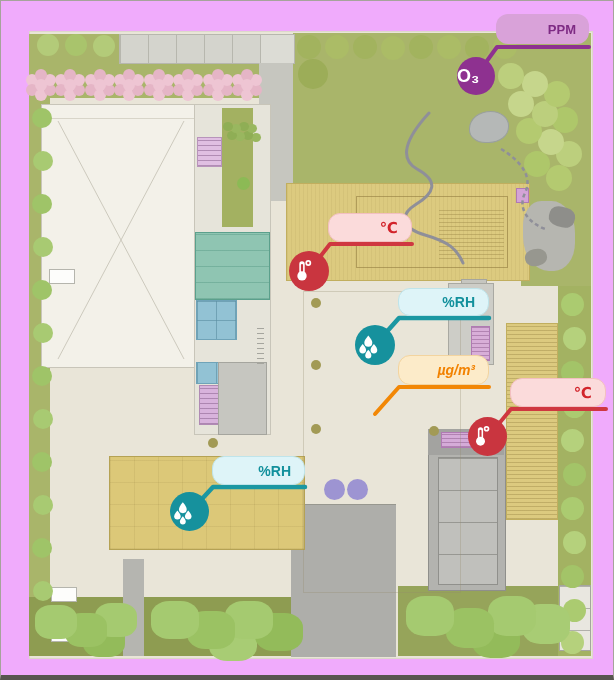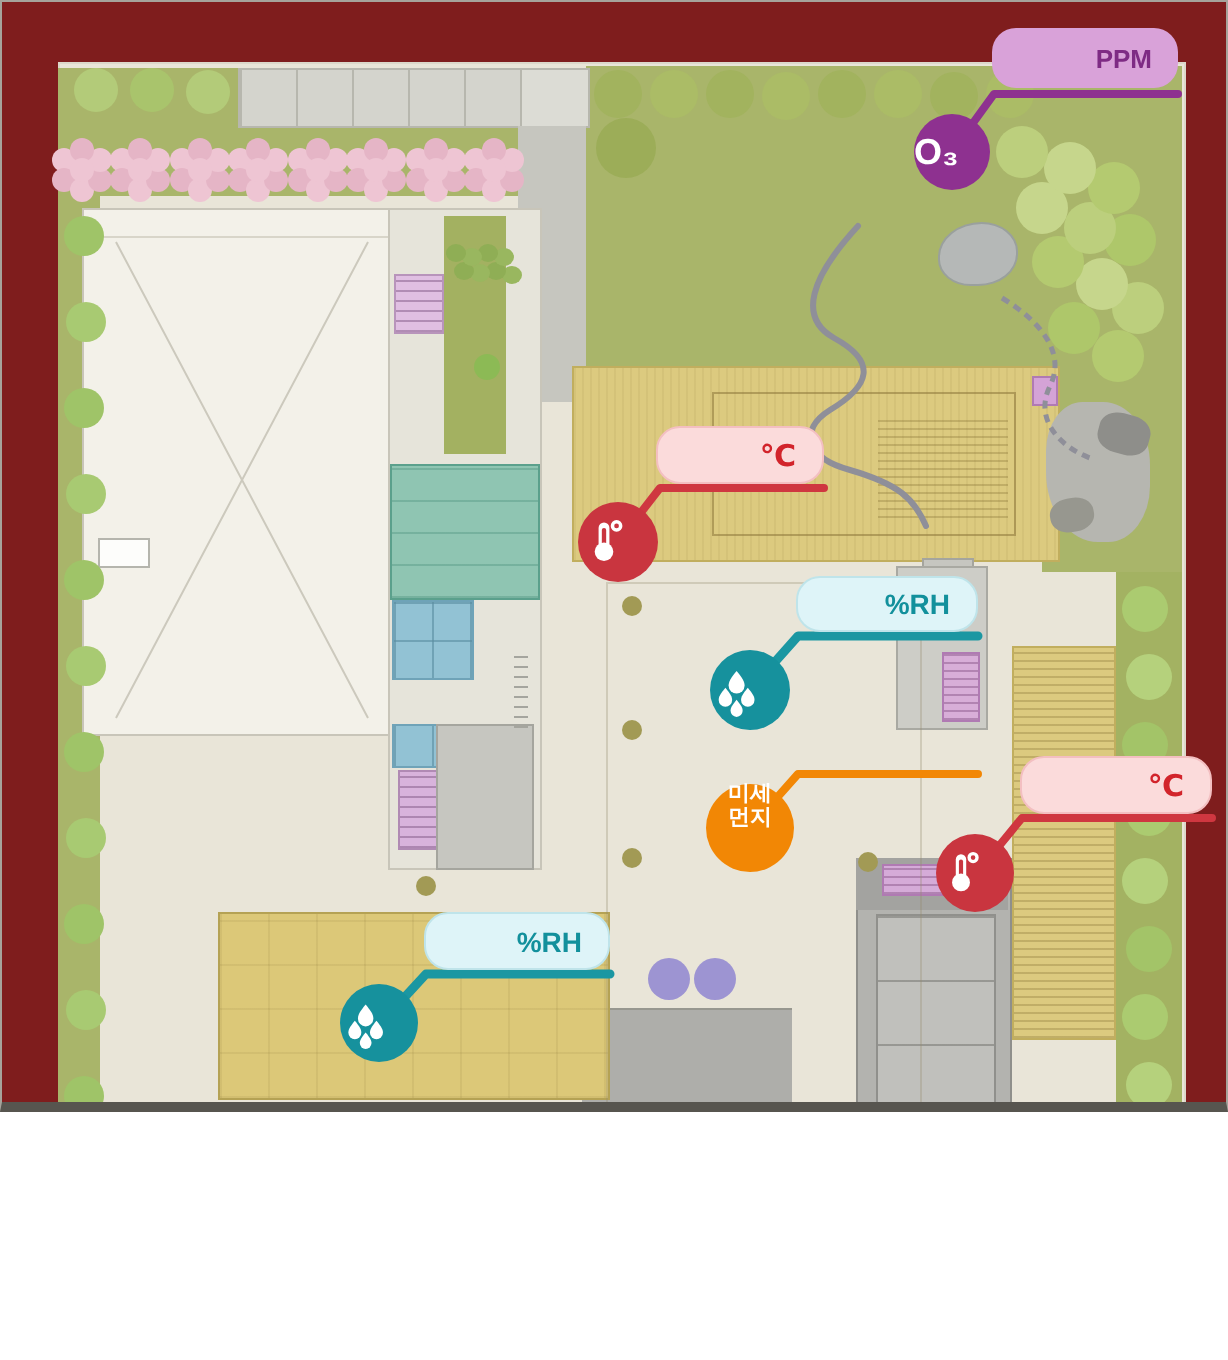--- a/index.html
+++ b/index.html
@@ -1,18 +1,18 @@
 <!DOCTYPE html>
 <html><head>
 <meta charset="utf-8">
 <style>
   html,body{margin:0;padding:0;background:#fff;}
   .stage{
-    position:relative;width:614px;height:556px;box-sizing:border-box;
-    background:#7f1d1d;border:1px solid #a6a39b;border-bottom:5px solid #57554f;
+    position:relative;width:614px;height:680px;box-sizing:border-box;
+    background:#f0abfc;border:1px solid #a6a39b;border-bottom:5px solid #57554f;
     font-family:"Liberation Sans","DejaVu Sans",sans-serif;overflow:hidden;
   }
   .abs{position:absolute;}
   
   .ground{left:28px;top:30px;width:562px;height:626px;background:#e9e5d8;border:1px solid #dcd8ca;}
   
   .strip-top{left:28px;top:33px;width:262px;height:64px;background:#a9b56a;}
   .strip-left{left:28px;top:97px;width:21px;height:523px;background:#a9b56a;}
   .garden{left:292px;top:32px;width:236px;height:150px;background:#a9b56a;}
   .garden-right{left:520px;top:32px;width:70px;height:253px;background:#a9b56a;}
@@ -242,23 +242,22 @@
     <svg width="28" height="28" viewBox="0 0 40 40">
       <g fill="#fff">
         <path transform="translate(19,13) scale(0.95)" d="M0 -7 C-4.5 -1.5 -6 1 -6 4 a6 6 0 0 0 12 0 C6 1 4.5 -1.5 0 -7 Z"></path>
         <path transform="translate(11,24) scale(0.8)" d="M0 -7 C-4.5 -1.5 -6 1 -6 4 a6 6 0 0 0 12 0 C6 1 4.5 -1.5 0 -7 Z"></path>
         <path transform="translate(27,24) scale(0.8)" d="M0 -7 C-4.5 -1.5 -6 1 -6 4 a6 6 0 0 0 12 0 C6 1 4.5 -1.5 0 -7 Z"></path>
         <path transform="translate(19,32) scale(0.72)" d="M0 -7 C-4.5 -1.5 -6 1 -6 4 a6 6 0 0 0 12 0 C6 1 4.5 -1.5 0 -7 Z"></path>
       </g>
     </svg>
   </div>
 
-  <div class="badge badge-dust">
-    <span>미세</span>
-    <span>먼지</span>
+  <div class="pill pill-dust">
+    <span>µg/m³</span>
   </div>
 
   <div class="pill pill-t2">
     <span>℃</span>
   </div>
   <div class="badge badge-t2">
     <svg width="25" height="25" viewBox="0 0 24 24">
       <path d="M12 5.5 V14" stroke="#fff" stroke-width="5" stroke-linecap="round"></path>
       <path d="M12 6.5 V12.5" stroke="#c9353f" stroke-width="2" stroke-linecap="round"></path>
       <circle cx="12" cy="16.5" r="4.3" fill="#fff"></circle>

